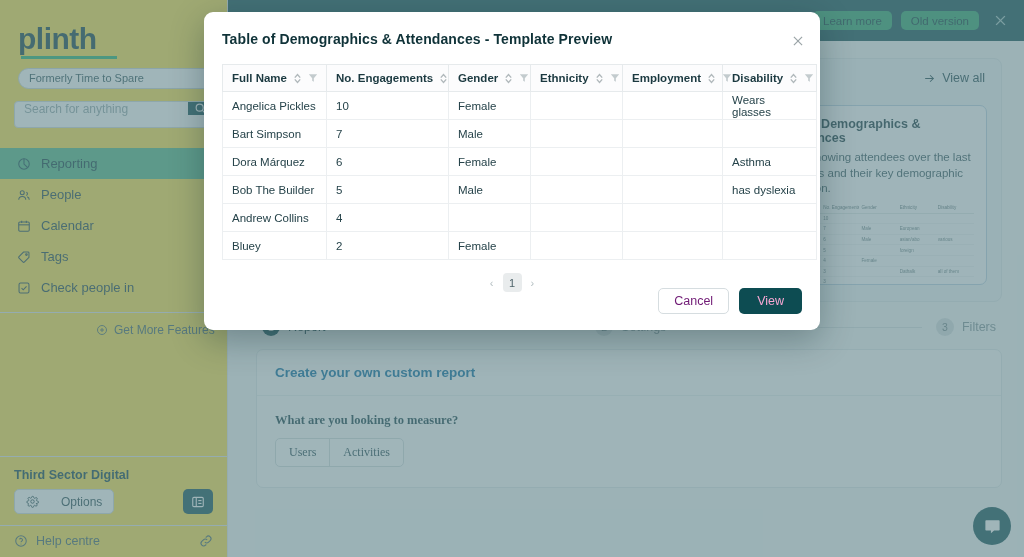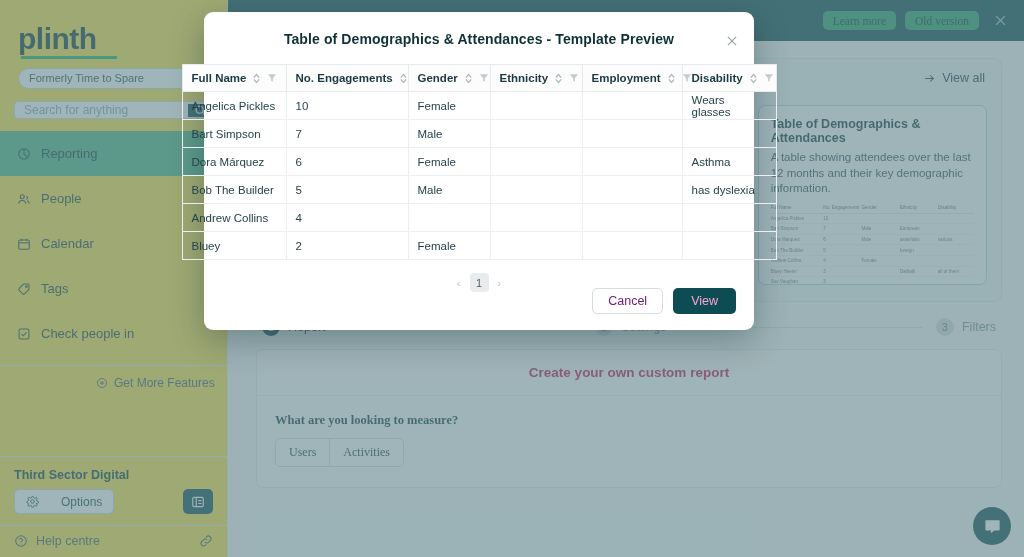--- a/index.html
+++ b/index.html
@@ -40,37 +40,37 @@
     display: block; height: 3px; width: 96px; background: #23b06c;
     margin-top: 2px; margin-left: 3px;
   }
   .formerly {
     display: inline-block; margin: 9px 0 0 18px;
     border: 1px solid #c9d4d4; border-radius: 20px;
     padding: 3px 10px 4px; font-size: 11px; color: #2b5057;
     background: #fff;
   }
   .searchbar {
-    margin: 12px 0 0 14px; width: 200px; height: 18px;
+    margin: 12px 0 8px 14px; width: 200px; height: 27px;
     border: 1px solid #cfd9da; border-radius: 4px;
-    display: flex; align-items: center; overflow: hidden; background: #fff;
+    display: flex; align-items: flex-start; overflow: hidden; background: #fff;
   }
   .searchbar input {
     flex: 1; border: 0; outline: 0; padding: 0 9px;
     font-size: 12px; color: #5c7478; background: transparent;
     font-family: "Liberation Sans", sans-serif;
   }
   .searchbar input::placeholder { color: #90a6aa; }
   .search-btn {
     width: 33px; background: #0d4c52; display: flex;
     align-items: center; justify-content: center; cursor: pointer;
   }
   .navlist { margin-top: 12px; }
   .navitem {
-    height: 45px; display: flex; align-items: center; gap: 10px;
+    height: 31px; display: flex; align-items: center; gap: 10px;
     padding-left: 16px; font-size: 13px; color: #1d4248; cursor: pointer;
   }
   .navitem.active { background: #4fb583; color: #0e3b42; font-weight: 400; }
   .navitem .ico { width: 15px; height: 15px; display:flex; align-items:center; justify-content:center; }
   .sep { height: 1px; background: #e3e7e8; margin: 9px 0 0 0; }
   .getmore {
     display: flex; align-items: center; gap: 6px;
     font-size: 12px; color: #3f6268; padding: 10px 0 0 96px;
     cursor: pointer; white-space: nowrap;
   }
@@ -109,21 +109,21 @@
     background: #f3f6f7; overflow: hidden;
   }
   .topbanner {
     height: 41px; background: #0b4a4f;
     display: flex; align-items: center; justify-content: flex-end;
     padding-right: 12px; gap: 9px;
   }
   .banner-btn {
     background: #28a06b; color: #07373b; border: 0;
     border-radius: 5px; height: 19px; padding: 0 10px;
-    font-size: 11.5px; cursor: pointer; font-family: Liberation Serif, serif;
+    font-size: 11.5px; cursor: pointer; font-family: Liberation Sans, sans-serif;
   }
   .banner-close { width: 24px; height:24px; display:flex; align-items:center; justify-content:center; cursor:pointer;}
 
   .templates-panel {
     margin: 17px 22px 0 28px;
     background: #eef3f6; border: 1px solid #dfe7ea;
     border-radius: 8px; padding: 12px 14px 16px 14px; position: relative;
   }
   .viewall {
     position: absolute; right: 16px; top: 12px;
@@ -182,21 +182,21 @@
   }
   .step.inactive .step-num { background: #d6dedf; color: #6d8187; }
   .step-label { font-size: 12.5px; color: #0f3940; }
   .step.inactive .step-label { color: #7d9196; }
   .step-line { flex: 1; height: 1px; background: #d7dfe1; margin: 0 14px; }
 
   .report-card {
     margin-top: 13px; background: #fbfdfd; border: 1px solid #e0e7e9;
     border-radius: 7px; overflow: hidden;
   }
-  .rc-head { padding: 15px 18px; font-size: 13.5px; font-weight: 700; color: #be185d; border-bottom: 1px solid #e8eef0; text-align: center;}
+  .rc-head { padding: 15px 18px; font-size: 13.5px; font-weight: 700; color: #0369a1; border-bottom: 1px solid #e8eef0;}
   .rc-body { padding: 17px 18px 20px; font-family: Liberation Serif, serif; }
   .rc-q { font-size: 12.5px; font-weight: 700; color: #123c44; }
   .seg {
     margin-top: 10px; display: inline-flex; border: 1px solid #d3dcde;
     border-radius: 5px; overflow: hidden; background: #fff;
   }
   .seg div {
     padding: 6px 13px; font-size: 12px; color: #214750; cursor: pointer;
   }
   .seg div + div { border-left: 1px solid #d3dcde; }
@@ -211,26 +211,25 @@
   
   .scrim {
     position: absolute; inset: 0;
     background: rgba(101,136,142,0.62);
     z-index: 20;
   }
 
   
   .modal {
     position: absolute; left: 204px; top: 12px;
-    width: 550px; height: 318px;
+    width: 616px; height: 318px;
     background: #ffffff; border-radius: 9px;
     box-shadow: 0 10px 34px rgba(8,34,38,0.30);
     z-index: 30; display: flex; flex-direction: column;
     padding: 19px 18px 0 18px;
-    align-items: center;
   }
   .modal-title {
     font-size: 14px; font-weight: 700; color: #0f3238; letter-spacing: .1px;
   }
   .modal-close {
     position: absolute; right: 13px; top: 20px;
     width: 18px; height: 18px; cursor: pointer;
     display: flex; align-items: center; justify-content: center;
   }
   table.dtable {

